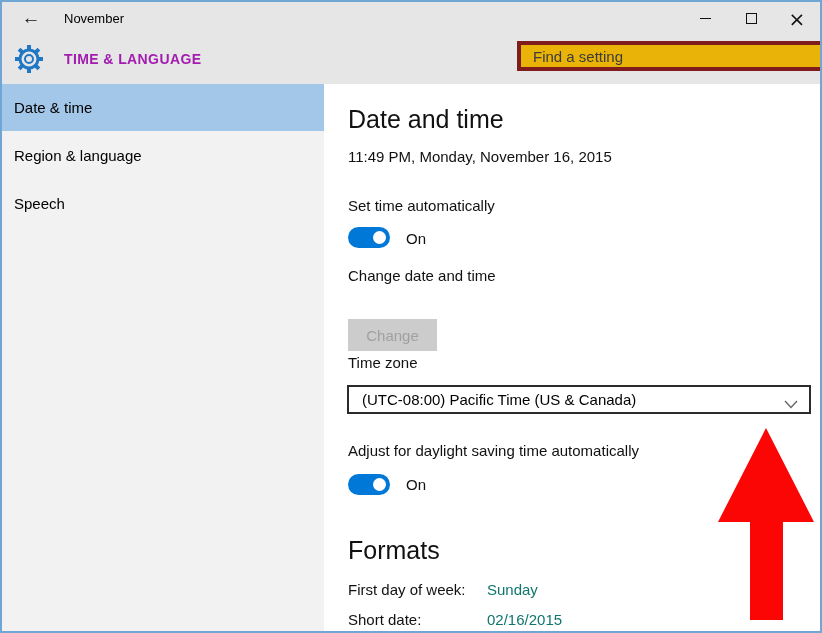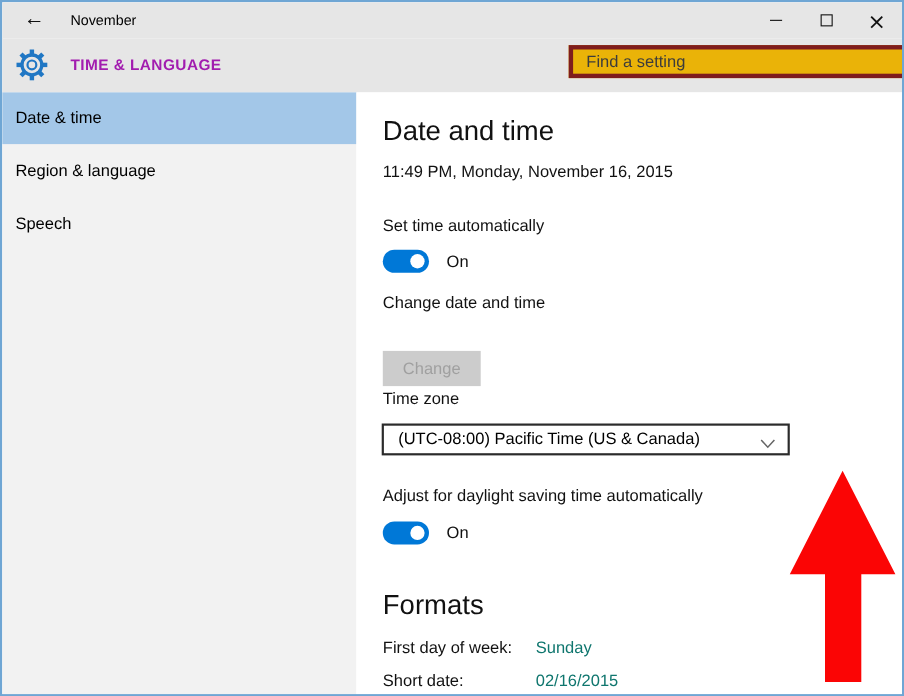--- a/index.html
+++ b/index.html
@@ -83,21 +83,21 @@
     position:absolute; right:4px; top:4px; width:13px; height:13px;
     border-radius:50%; background:#fff;
   }
   .toggle-state { position:absolute; left:82px; font-size:15px; color:#111; }
   .btn-disabled {
     position:absolute; left:24px; top:211px; width:89px; height:32px;
     background:#cccccc; color:#a0a0a0; font-size:15px;
     display:flex; align-items:center; justify-content:center;margin-top:24px;
   }
   .dropdown {
-    position:absolute; left:23px; top:301px; width:371px; height:29px;
+    position:absolute; left:23px; top:301px; width:464px; height:29px;
     border:2px solid #2b2b2b; background:#fff;text-align:right;
   }
   .dropdown .dd-text {
     position:absolute; left:13px; top:0; line-height:25px; font-size:15px; color:#000;
     white-space:nowrap;
   }
   .dropdown .chevron { position:absolute; right:11px; top:8px; }
   .fmt-label { position:absolute; left:24px; font-size:15px; color:#111; }
   .fmt-value { position:absolute; left:163px; font-size:15px; color:#0f766e; }
   .arrow-svg {

